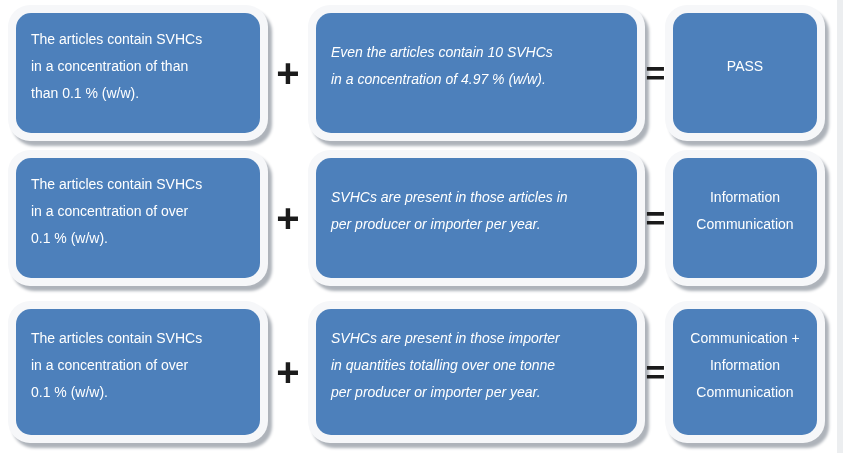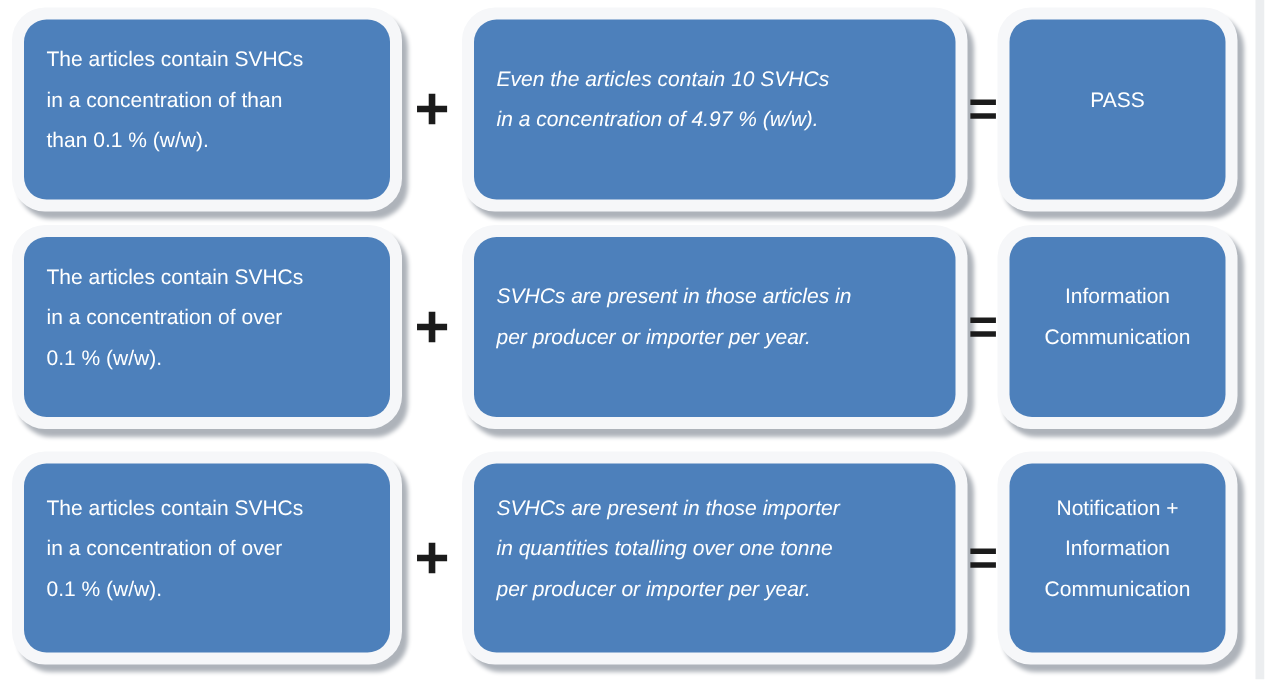--- a/index.html
+++ b/index.html
@@ -128,20 +128,20 @@
     <div class="box-outer cell-amt">
       <div class="box-inner align-left">
         <div>SVHCs are present in those importer</div>
         <div>in quantities totalling over one tonne</div>
         <div>per producer or importer per year.</div>
       </div>
     </div>
     <div class="op op-eq">=</div>
     <div class="box-outer cell-res">
       <div class="box-inner align-center">
-        <div>Notification +</div>
+        <div>Communication +</div>
         <div>Information</div>
         <div>Communication</div>
       </div>
     </div>
   </div>
 
 </div>
 
 </body></html>

